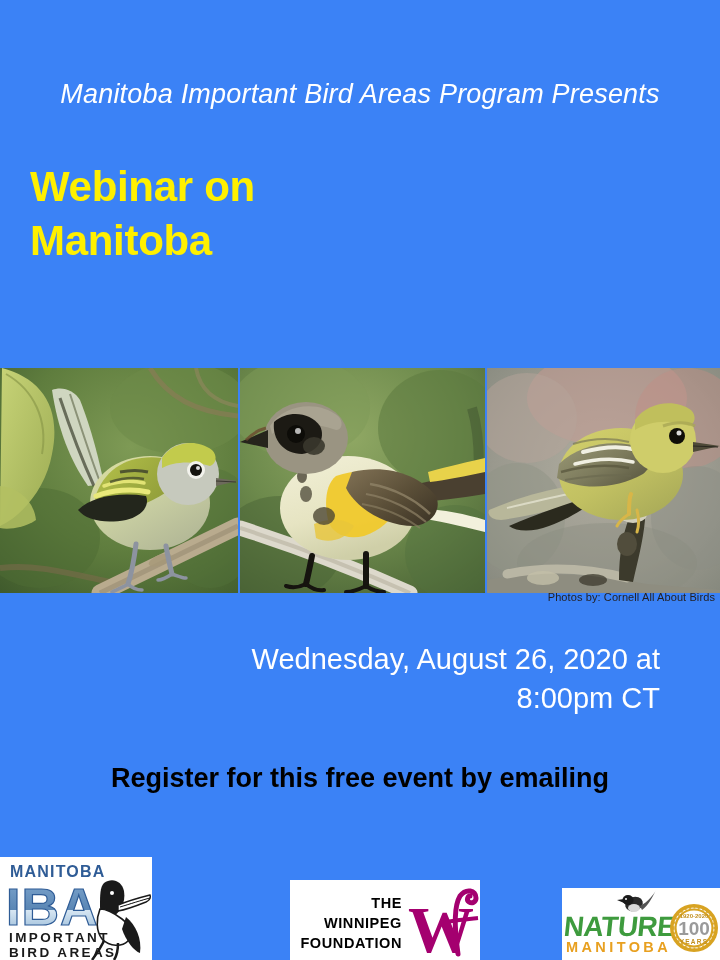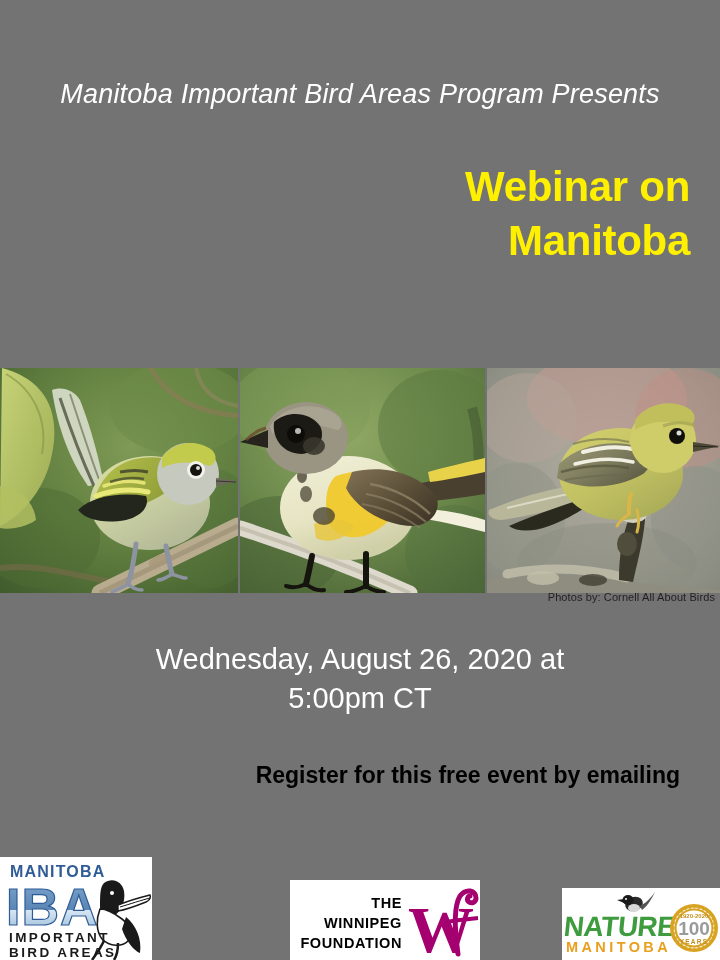--- a/index.html
+++ b/index.html
@@ -10,21 +10,21 @@
     width: 720px;
     height: 960px;
     overflow: hidden;
     font-family: "Liberation Sans", sans-serif;
   }
 
   #poster {
     position: relative;
     width: 720px;
     height: 960px;
-    background: #737373;
+    background: #3b82f6;
     overflow: hidden;
   }
 
   
   .presenter-line {
     position: absolute;
     left: 0;
     top: 80px;
     width: 720px;
     text-align: center;
@@ -34,21 +34,21 @@
     font-size: 27px;
     letter-spacing: 0.2px;
     line-height: 1.1;
   }
 
   .main-title {
     position: absolute;
     left: 30px;
     top: 160px;
     width: 660px;
-    text-align: right;
+    text-align: left;
     color: #FFF000;
     font-weight: bold;
     font-size: 42px;
     line-height: 1.28;
     letter-spacing: -0.3px;
   }
 
   
   .photo-strip {
     position: absolute;
@@ -79,35 +79,35 @@
     letter-spacing: 0.1px;
     white-space: nowrap;
   }
 
   
   .event-datetime {
     position: absolute;
     left: 60px;
     top: 640px;
     width: 600px;
-    text-align: center;
+    text-align: right;
     color: #FFFFFF;
     font-size: 29px;
     line-height: 1.35;
     font-weight: normal;
   }
 
   .register-block {
     position: absolute;
     left: 40px;
     top: 760px;
     width: 640px;
-    text-align: right;
+    text-align: center;
     color: #000000;
-    font-size: 23px;
+    font-size: 27px;
     font-weight: bold;
     line-height: 1.38;
   }
 
   
   .logo-card {
     position: absolute;
     background: #FFFFFF;
     overflow: hidden;
   }
@@ -354,21 +354,21 @@
         <path d="M142 146 C 136 150, 132 154, 130 158" stroke="#d8b648" stroke-width="3" fill="none" stroke-linecap="round"></path>
         <path d="M150 142 C 152 150, 152 158, 150 164" stroke="#d8b648" stroke-width="3" fill="none" stroke-linecap="round"></path>
       </svg>
     </div>
   </div>
 
   <div class="photo-credit">Photos by:  Cornell All About Birds</div>
 
   <div class="event-datetime">
     <div>Wednesday, August 26, 2020 at</div>
-    <div>5:00pm CT</div>
+    <div>8:00pm CT</div>
   </div>
 
   <div class="register-block">
     <div>Register for this free event by emailing</div>
   </div>
 
   <div class="logo-card logo-iba">
     <svg viewBox="0 0 152 103">
       <rect width="152" height="103" fill="#FFFFFF"></rect>
 

